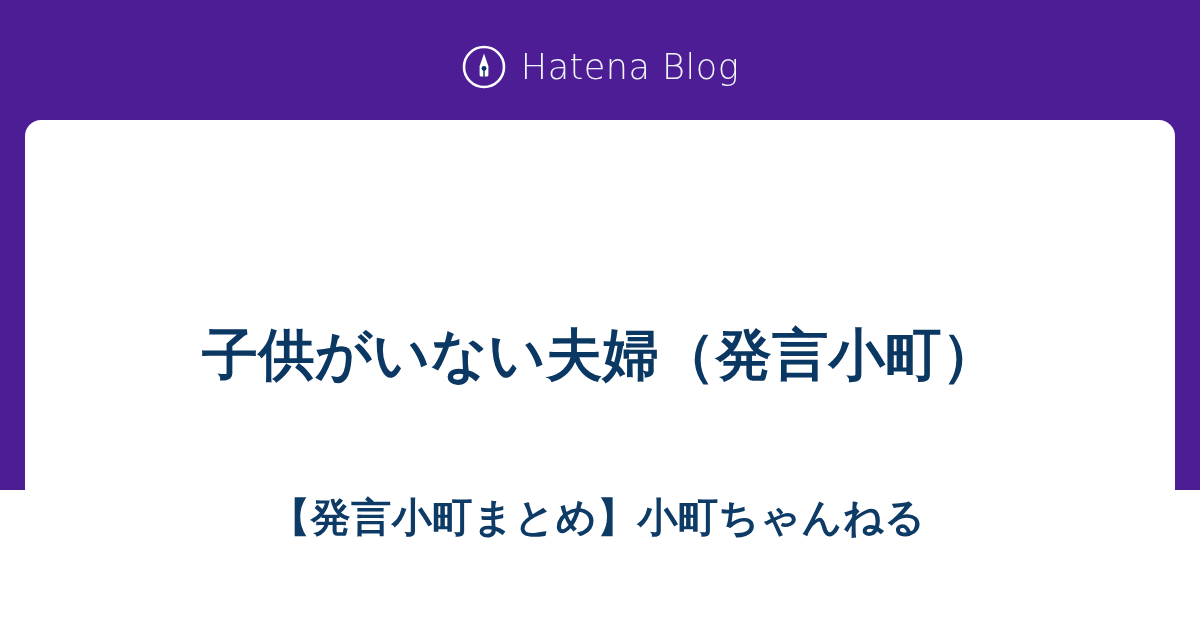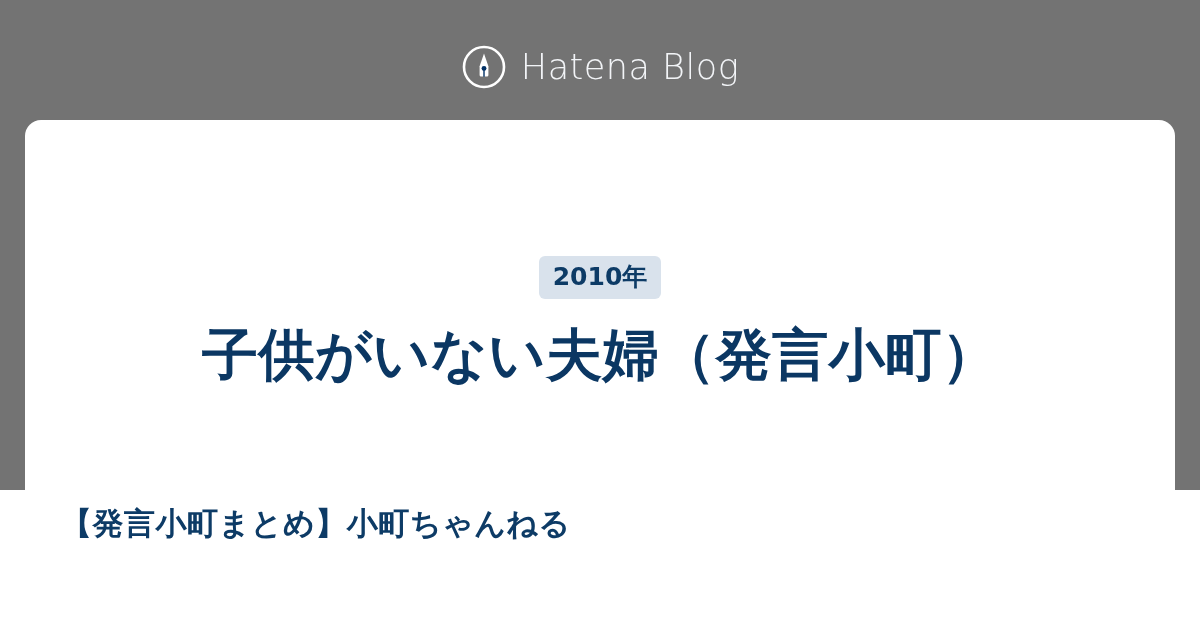--- a/index.html
+++ b/index.html
@@ -11,21 +11,21 @@
     width: 1200px;
     height: 630px;
     overflow: hidden;
     font-family: "Liberation Sans", "DejaVu Sans", sans-serif;
   }
 
   #ogp-card {
     position: relative;
     width: 1200px;
     height: 490px;
-    background: #737373;
+    background: #4c1d95;
     box-sizing: border-box;
   }
 
   
   .brand {
     position: absolute;
     top: 38px;
     left: 0;
     width: 1200px;
     height: 58px;
@@ -108,22 +108,22 @@
     overflow: hidden;
     font-family: Liberation Sans, sans-serif;
   }
 
   
   .blog-name {
     position: absolute;
     left: 36px;
     right: 40px;
     bottom: 62px;
-    text-align: left;
-    font-size: 31px;
+    text-align: center;
+    font-size: 40px;
     font-weight: 700;
     line-height: 1.3;
     letter-spacing: 0.5px;
     color: #0d3b66;
     white-space: nowrap;
     overflow: hidden;
     font-family: "DejaVu Sans", "Liberation Sans", sans-serif;
   }
 </style>
 </head>
@@ -139,21 +139,20 @@
         <circle cx="23" cy="24.4" r="2.45" fill="#023165"></circle>
         <rect x="22.3" y="25.6" width="1.4" height="7.2" fill="#023165"></rect>
       </svg>
     </span>
     <span class="brand-name">Hatena Blog</span>
   </div>
 
   <div class="card">
 
     <div class="tag-row">
-      <span class="tag">2010年</span>
     </div>
 
     <div class="entry-title">子供がいない夫婦（発言小町）</div>
 
     <div class="blog-name">【発言小町まとめ】小町ちゃんねる</div>
 
   </div>
 
 </div>
 

